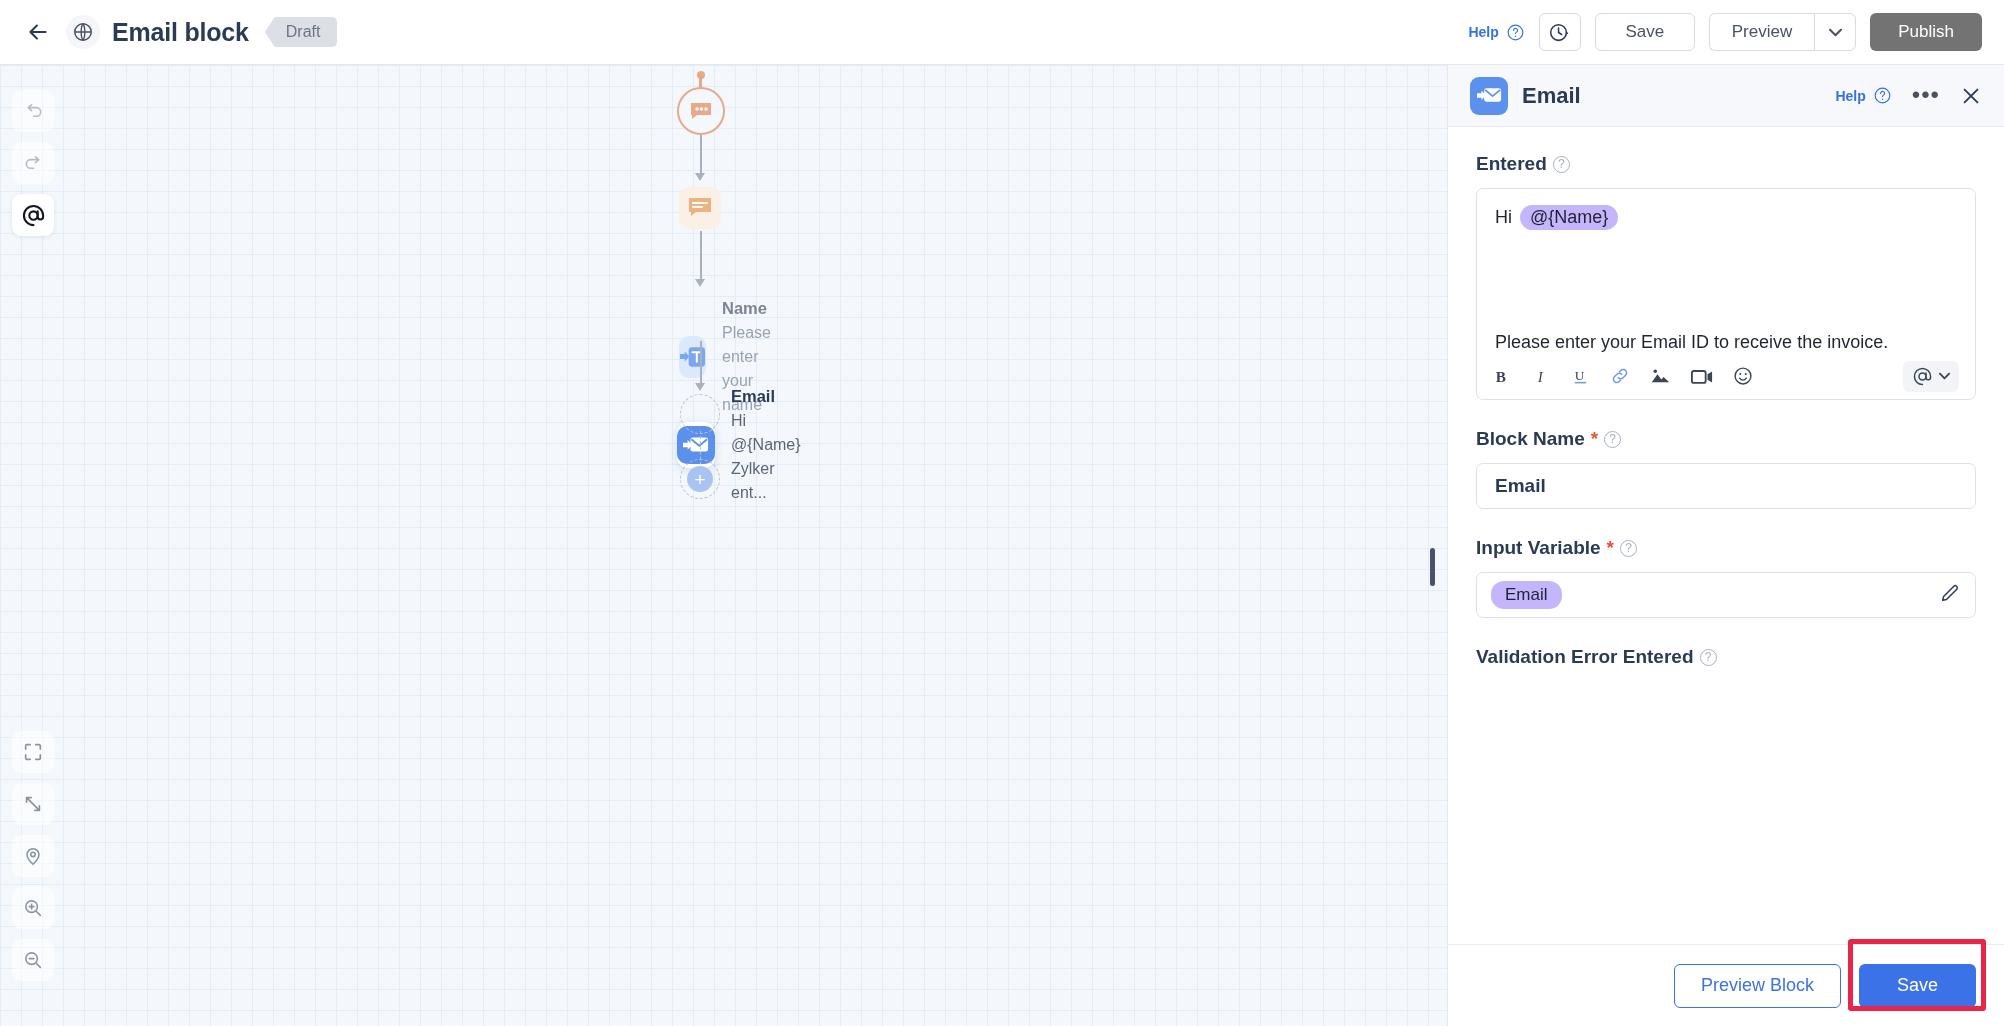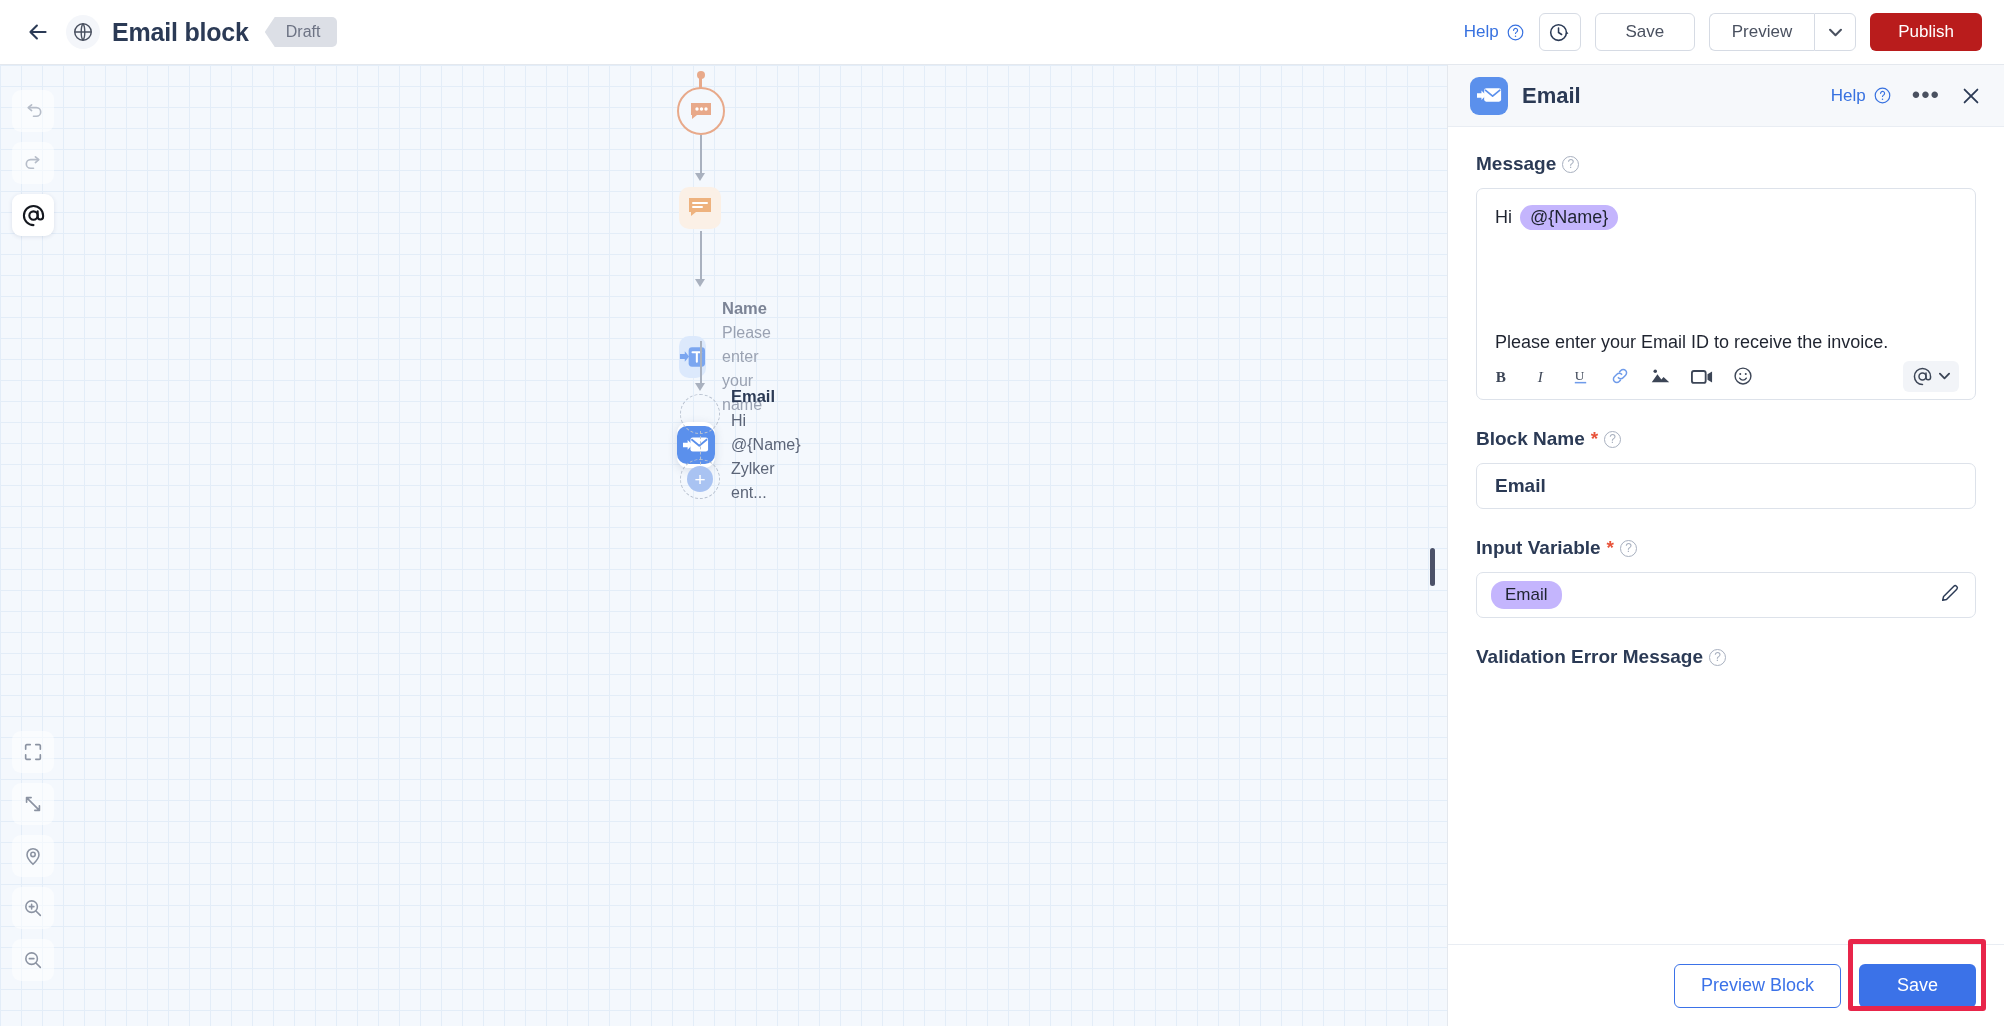--- a/index.html
+++ b/index.html
@@ -35,41 +35,41 @@
     display: flex; align-items: center; font-size: 16px; color: #6d7384;
     background: #dcdfe6;
     clip-path: polygon(10px 0, 100% 0, 100% 100%, 10px 100%, 0 50%);
     border-radius: 0 5px 5px 0;
   }
   .topbar-right {
     margin-left: auto; margin-right: 22px; display: flex; align-items: center; gap: 14px;
   }
   .help-link {
     display: flex; align-items: center; gap: 7px; color: #3771e0;
-    font-size: 17px; cursor: pointer;
+    font-size: 14px; cursor: pointer; font-weight: bold;
   }
   .icon-btn {
     width: 42px; height: 38px; border: 1px solid #d6dbe4; border-radius: 6px;
     background: #fff; display: flex; align-items: center; justify-content: center;
     cursor: pointer;
   }
   .tb-btn {
     height: 38px; min-width: 100px; padding: 0 22px; border: 1px solid #d6dbe4;
     border-radius: 6px; background: #fff; color: #4a5160; font-size: 17px;
     display: flex; align-items: center; justify-content: center; cursor: pointer;
   }
   .split { display: flex; }
   .split .tb-btn:first-child { border-radius: 6px 0 0 6px; border-right: none; }
   .split .caret-btn {
     height: 38px; width: 42px; border: 1px solid #d6dbe4; border-radius: 0 6px 6px 0;
     background: #fff; display: flex; align-items: center; justify-content: center;
     cursor: pointer;
   }
   .publish-btn {
-    height: 38px; padding: 0 28px; border-radius: 6px; background: #b91c1c;
+    height: 38px; padding: 0 28px; border-radius: 6px; background: #737373;
     color: #fff; font-size: 17px; display: flex; align-items: center;
     justify-content: center; cursor: pointer; border: none;
   }
 
   
   .canvas {
     position: absolute; top: 65px; left: 0; width: 1447px; height: 961px;
     background-color: #f4f8fd;
     background-image:
       linear-gradient(to right, #e3edf8 1px, transparent 1px),
@@ -428,21 +428,21 @@
             <path d="M5 5l14 14M19 5L5 19" stroke="#2b3a55" stroke-width="2" stroke-linecap="round"></path>
           </svg>
         </div>
       </div>
     </div>
 
     <div class="panel-body">
 
       <div class="field">
         <div class="field-label">
-          <span>Message</span>
+          <span>Entered</span>
           <span class="qmark">?</span>
         </div>
         <div class="editor">
           <div class="editor-body">
             <div class="ed-line1">
               <span>Hi</span>
               <span class="var-chip">@{Name}</span>
             </div>
             <div class="ed-line2">Please enter your Email ID to receive the invoice.</div>
           </div>
@@ -522,21 +522,21 @@
           <span class="pencil">
             <svg width="22" height="22" viewBox="0 0 24 24" fill="none">
               <path d="M4 20l1-4.2L16.2 4.6a2 2 0 012.8 0l.4.4a2 2 0 010 2.8L8.2 19 4 20z" stroke="#2b3a55" stroke-width="1.6" stroke-linejoin="round"></path>
             </svg>
           </span>
         </div>
       </div>
 
       <div class="field">
         <div class="field-label">
-          <span>Validation Error Message</span>
+          <span>Validation Error Entered</span>
           <span class="qmark">?</span>
         </div>
       </div>
 
     </div>
 
     <div class="panel-footer">
       <div class="btn-outline">Preview Block</div>
       <div class="btn-primary">Save</div>
     </div>

